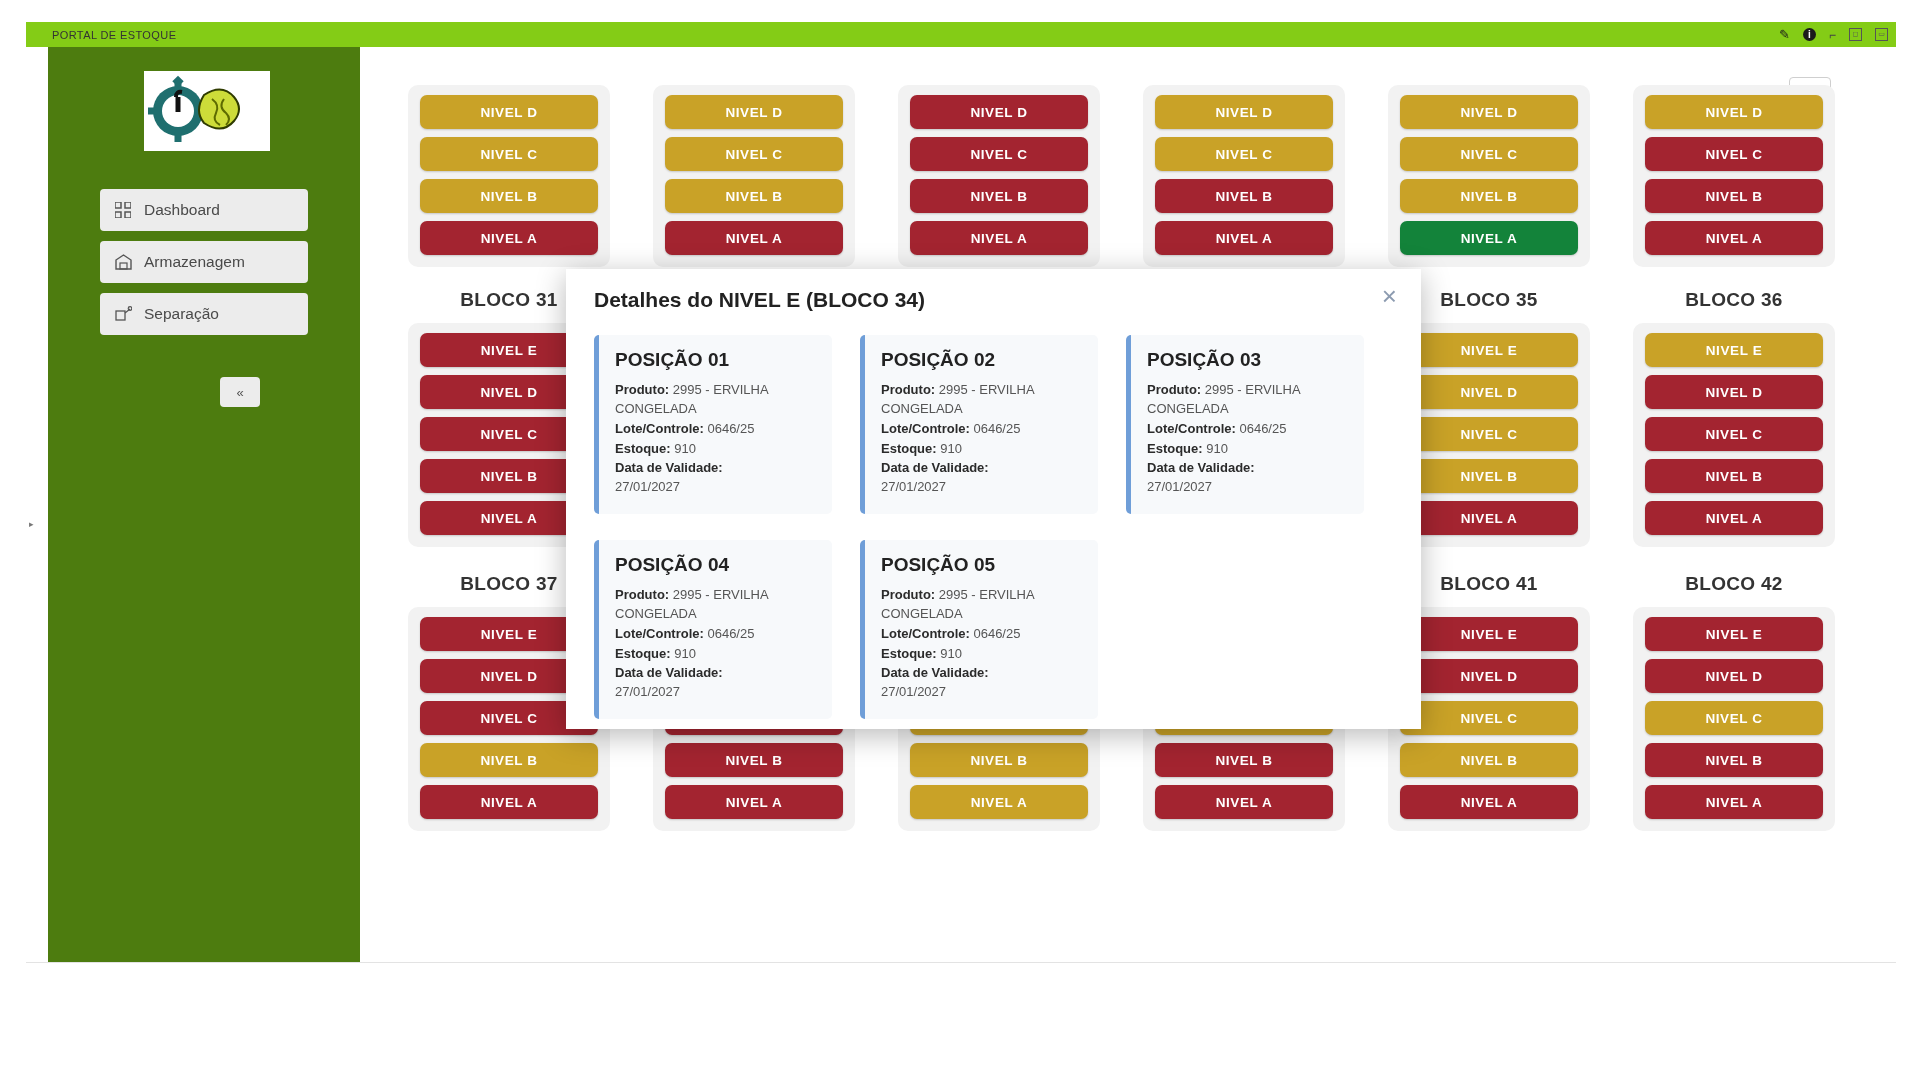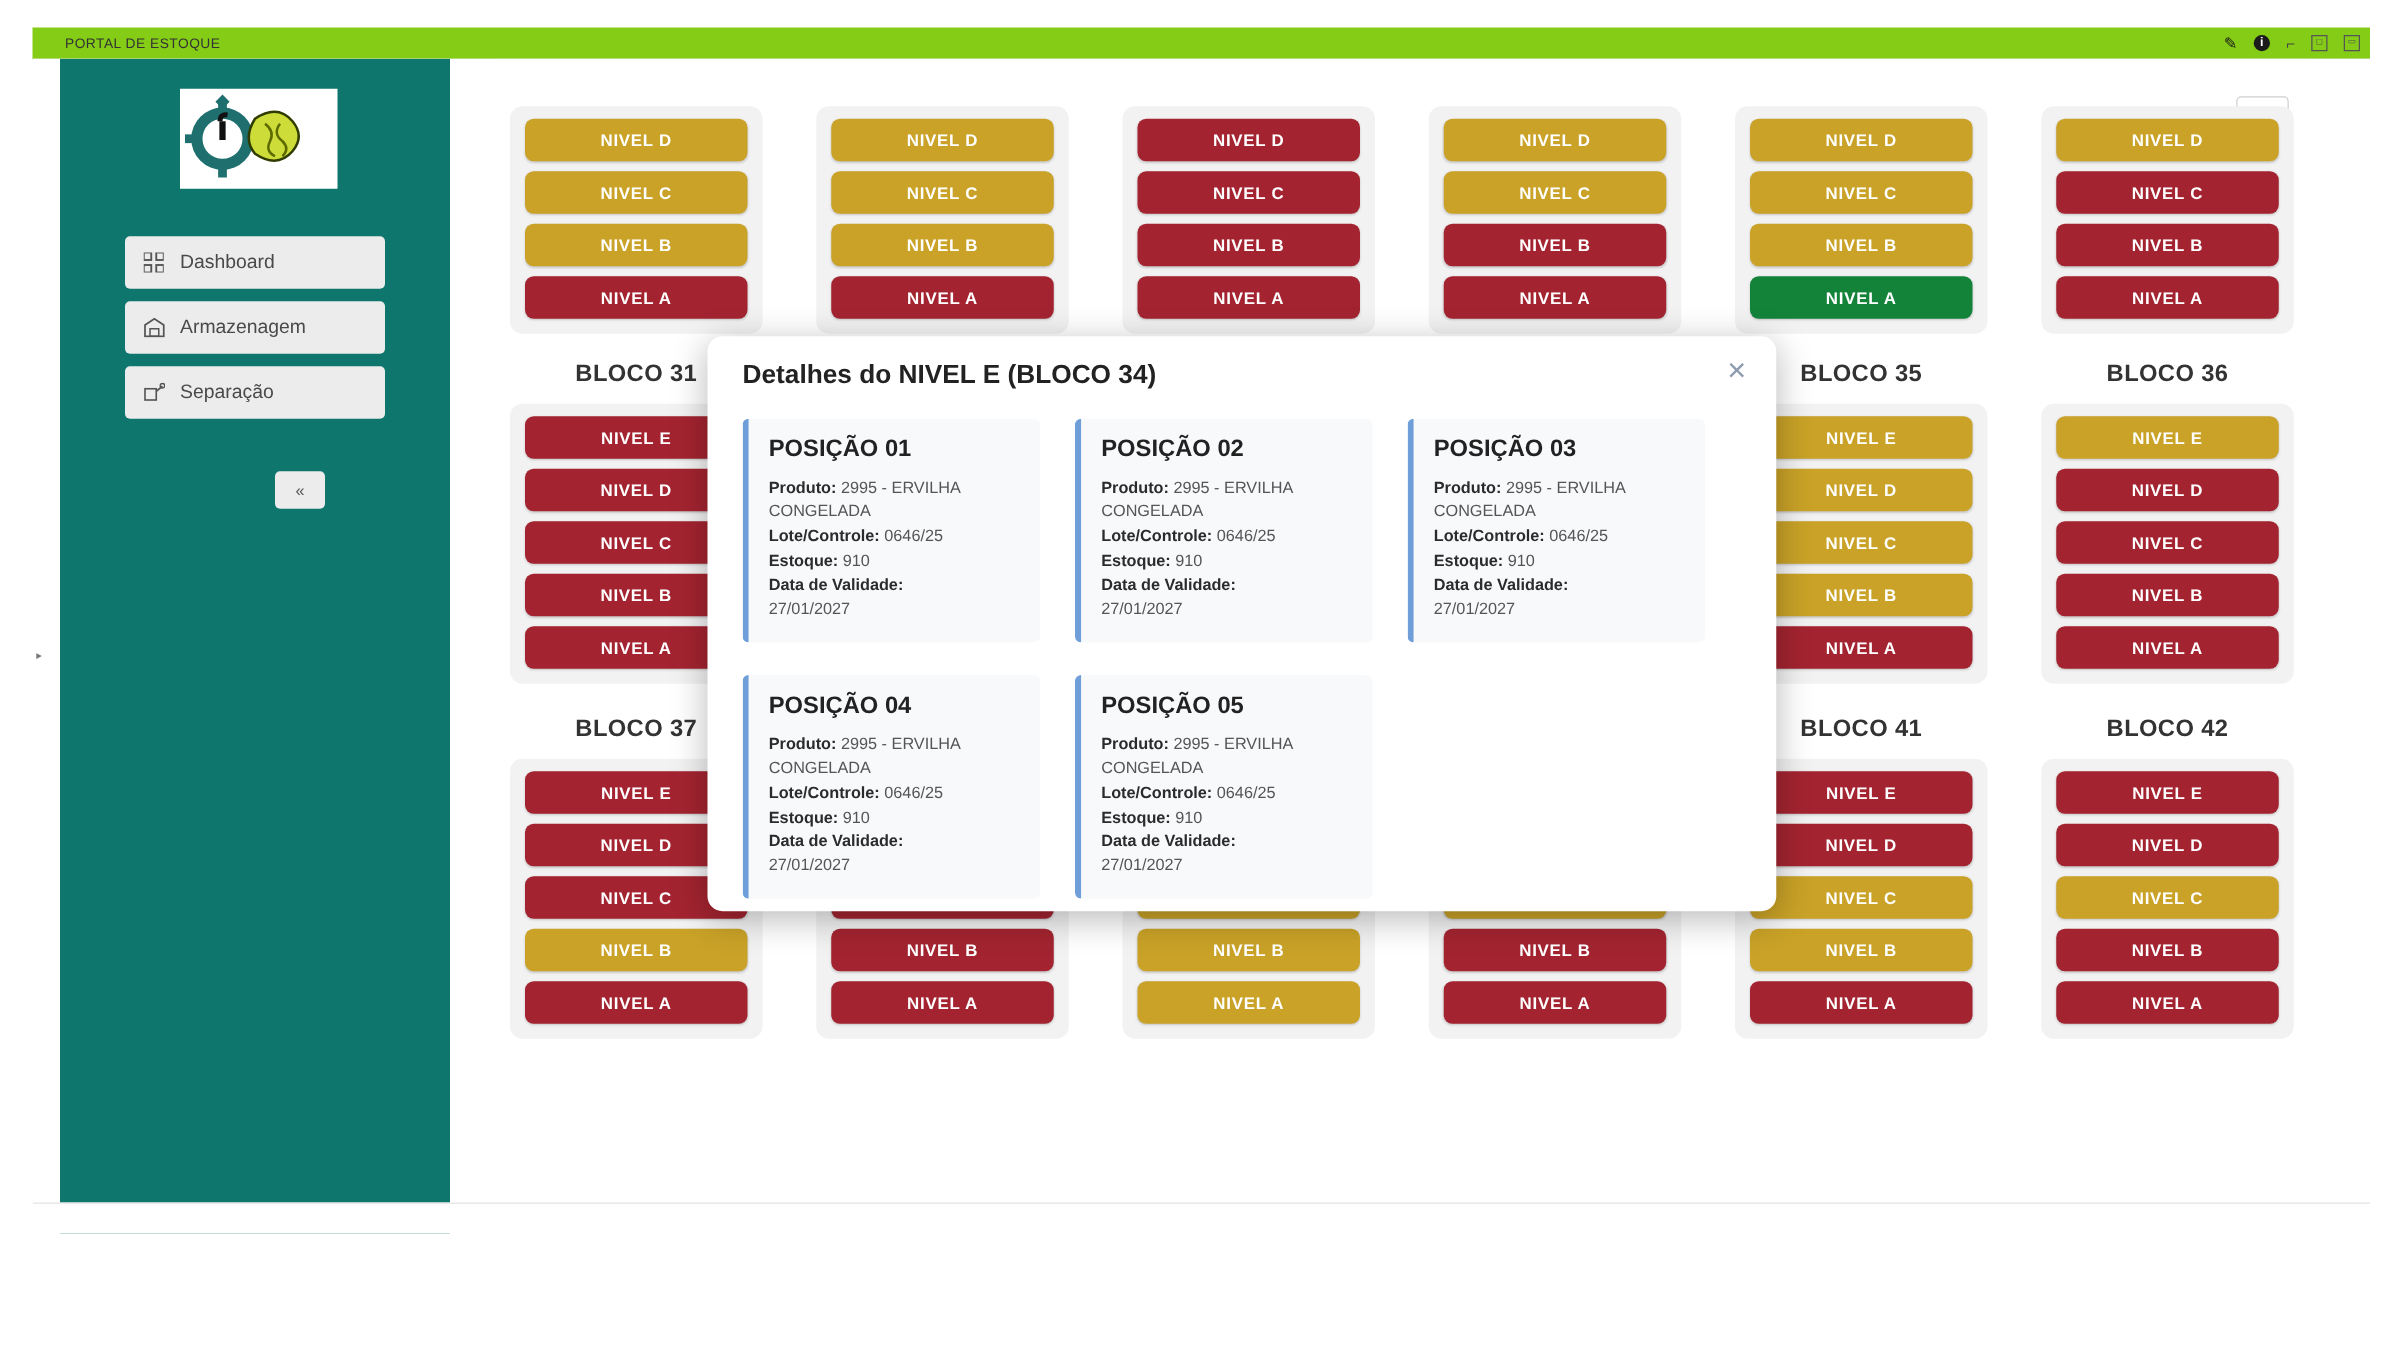--- a/index.html
+++ b/index.html
@@ -85,21 +85,21 @@
     font-size: 9px;
     color: #777;
   }
 
   
   .sidebar {
     position: absolute;
     left: 22px; top: 0;
     width: 312px;
     height: 940px;
-    background: #0f766e;
+    background: #4d7c0f;
   }
   .logo {
     position: absolute;
     left: 96px;
     top: 24px;
     width: 126px;
     height: 80px;
     background: #ffffff;
     display: flex;
     align-items: center;
@@ -220,21 +220,21 @@
   }
 
   
   .modal {
     position: absolute;
     left: 540px;
     top: 222px;
     width: 855px;
     height: 460px;
     background: #ffffff;
-    border-radius: 12px;
+    border-radius: 0;
     box-shadow: 0 6px 28px rgba(0,0,0,0.28);
     z-index: 50;
   }
   .modal-header {
     position: relative;
     height: 62px;
     display: flex;
     align-items: center;
     padding: 0 28px;
   }

